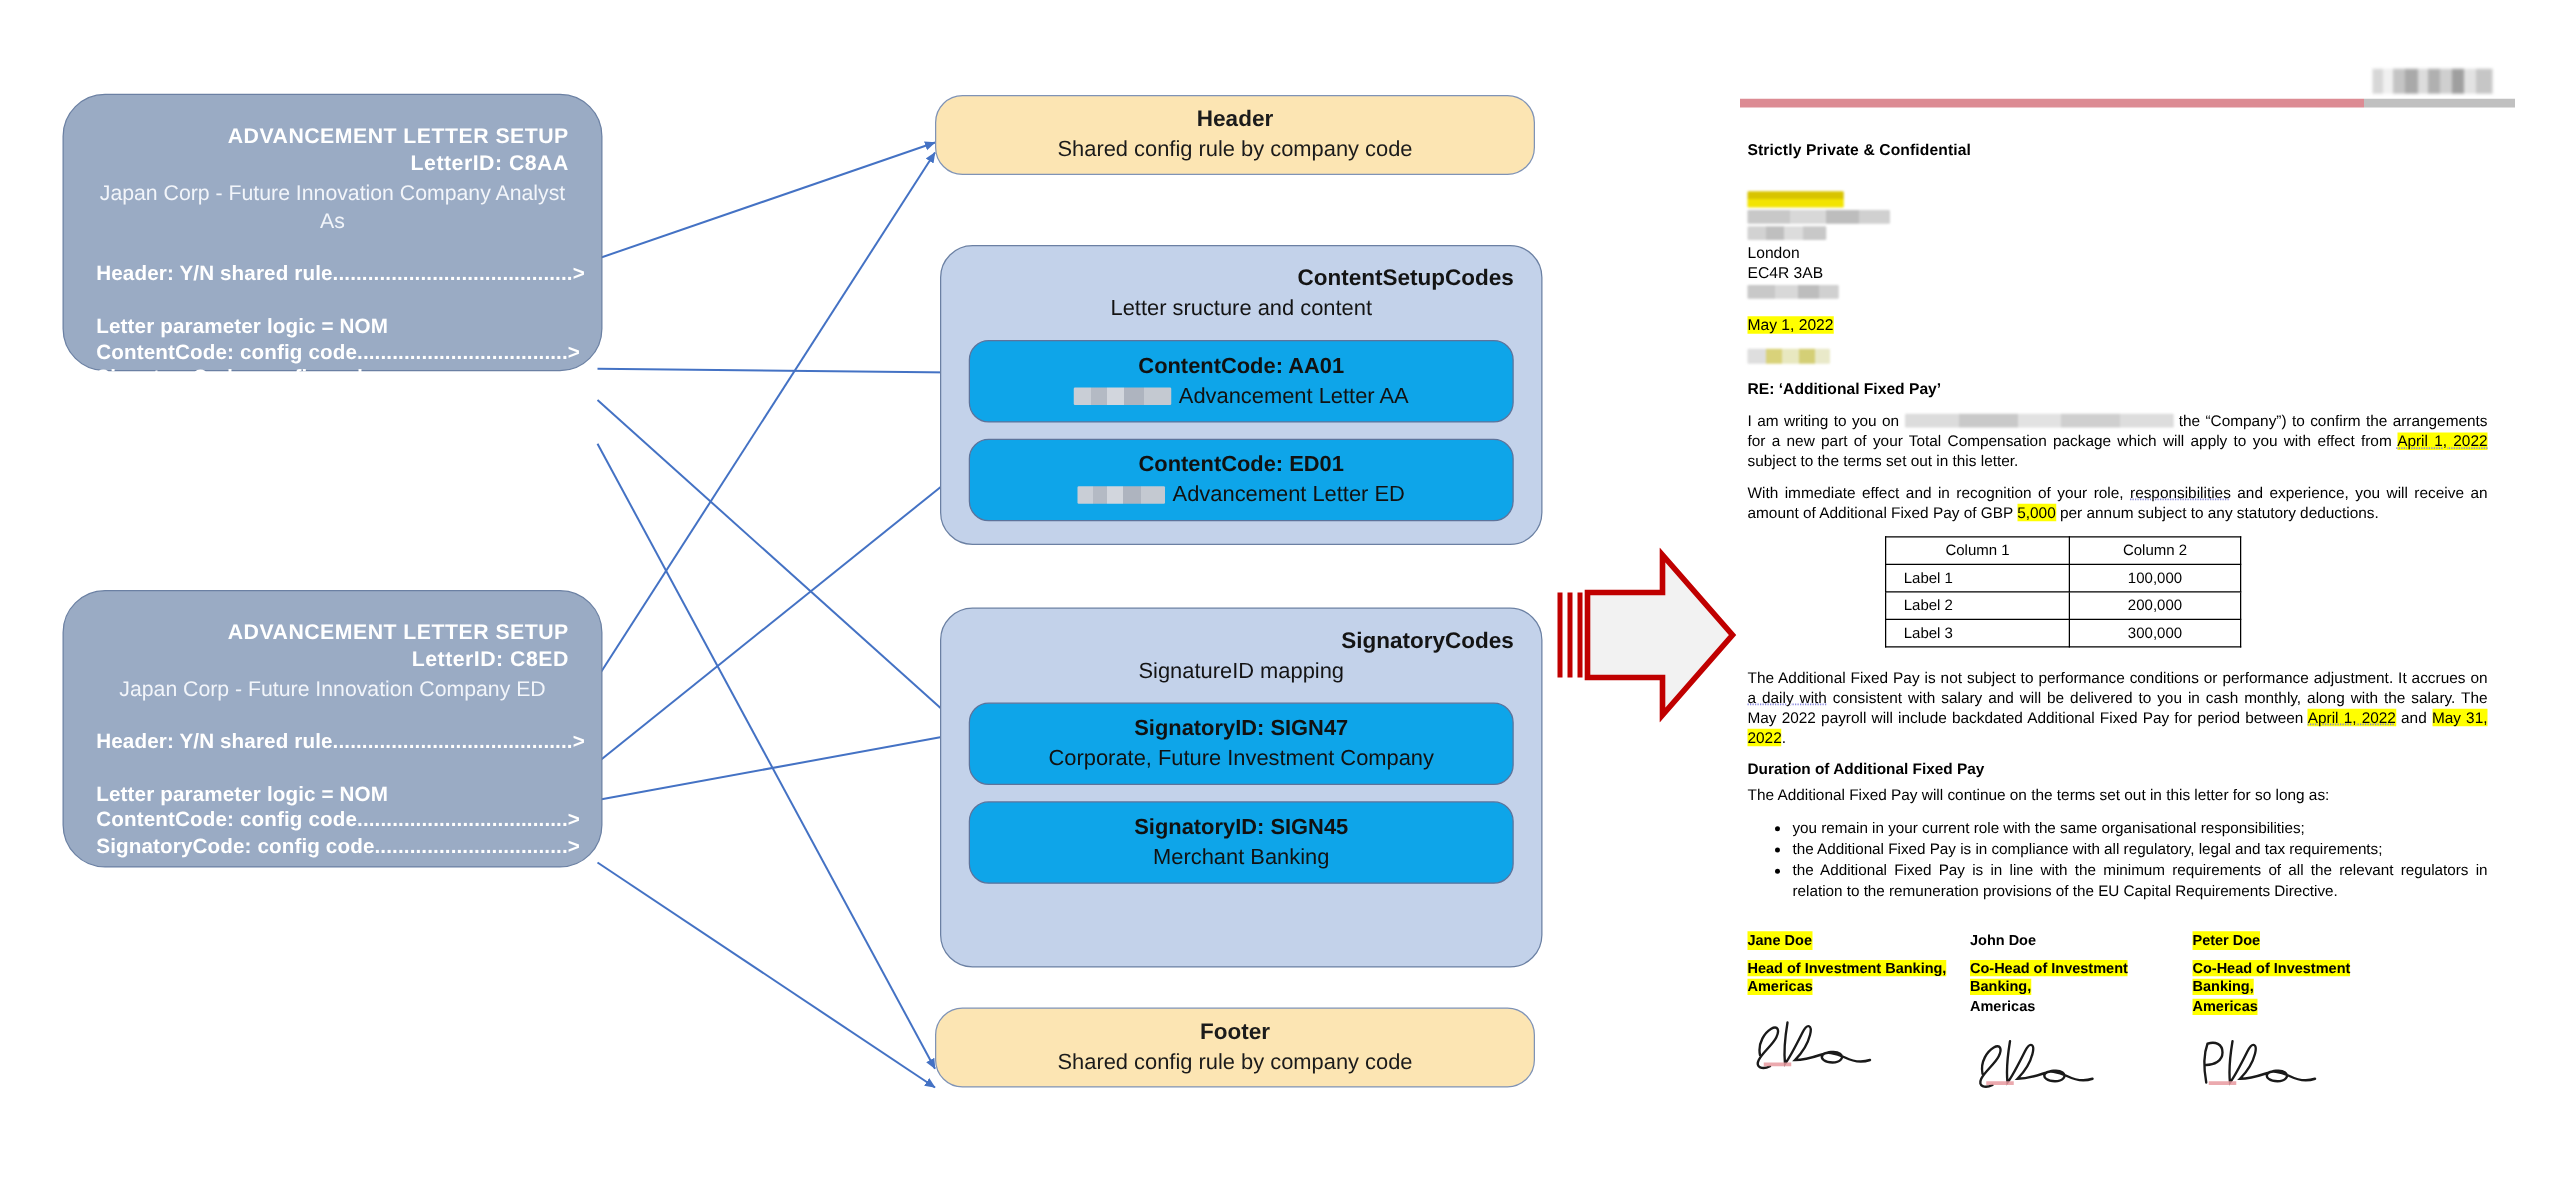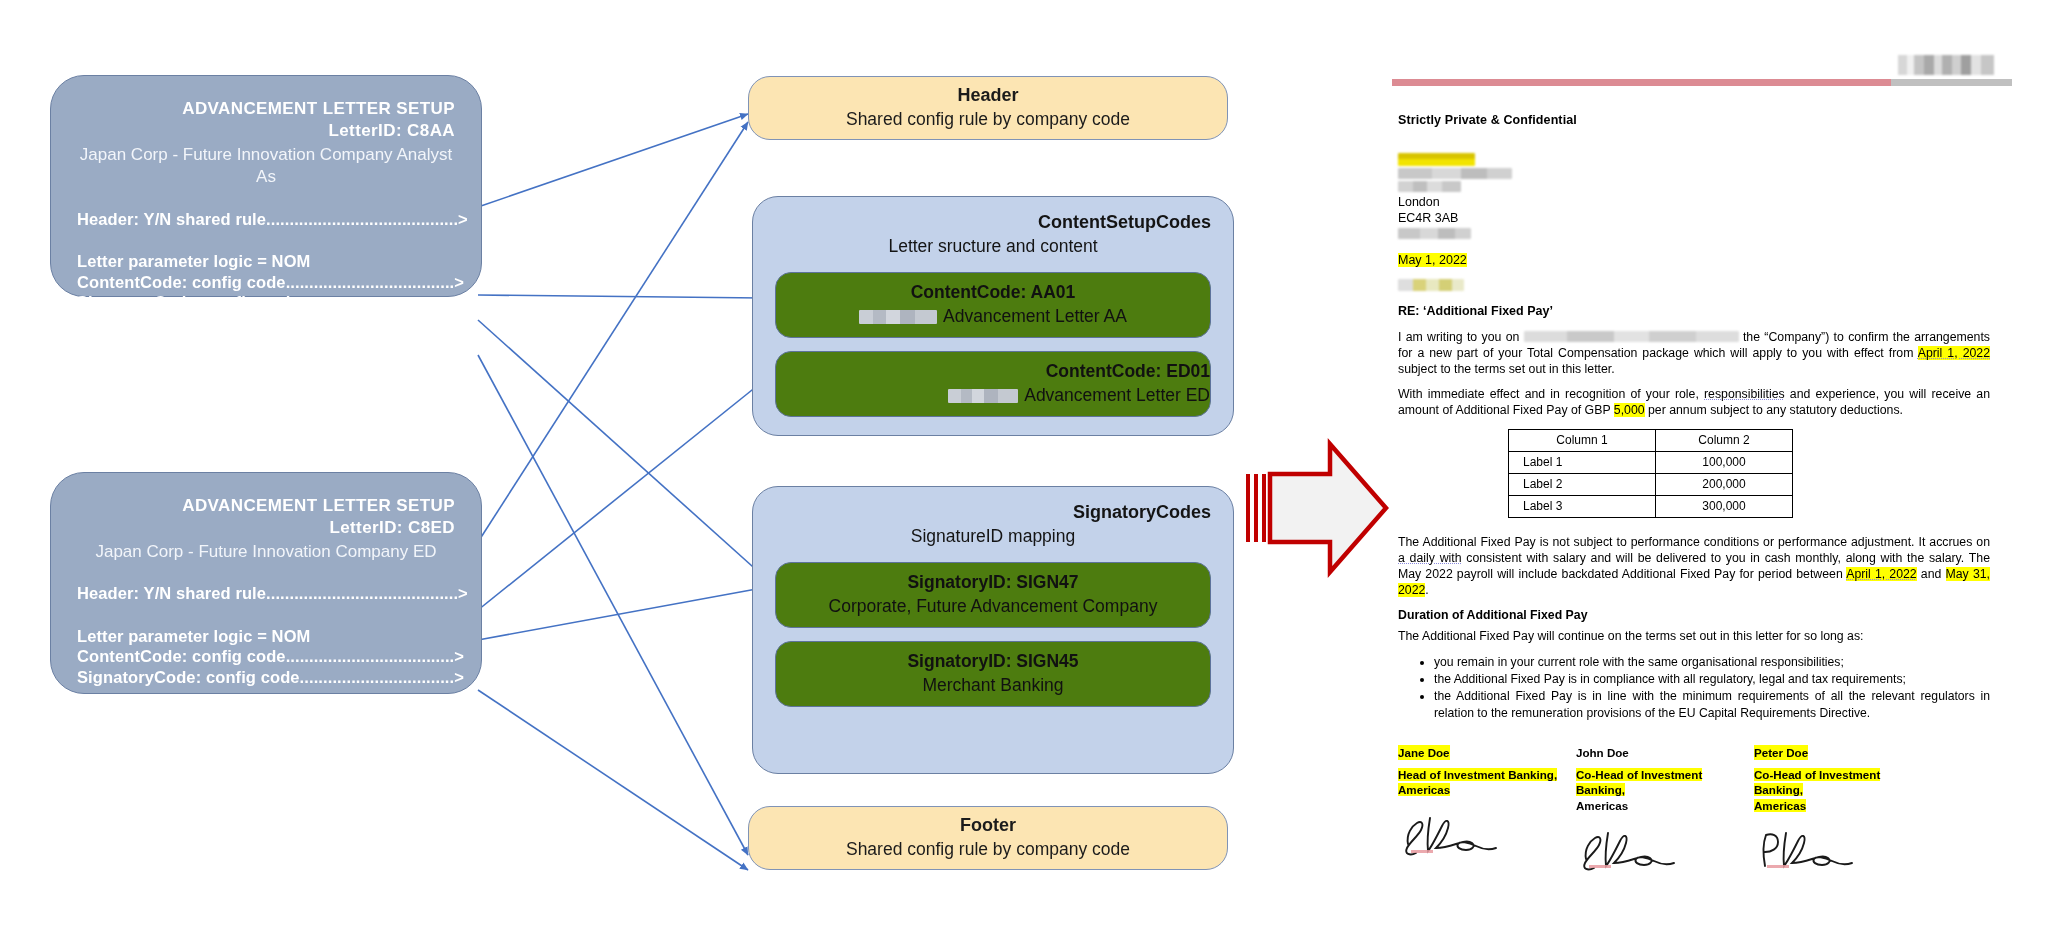--- a/index.html
+++ b/index.html
@@ -52,21 +52,21 @@
   .shared-sub{font-size:17.5px;color:#1b1b1b;line-height:1.35;margin-top:1px;}
 
   .group-box{
     background:#c3d2ea;border:1.6px solid #6b80a3;border-radius:26px;
     padding:14px 22px 20px 22px;
   }
   .group-title{text-align:right;font-weight:bold;font-size:18px;color:#141414;line-height:1.3;}
   .group-sub{text-align:center;font-size:17.5px;color:#141414;line-height:1.35;margin-top:1px;}
 
   .item-box{
-    margin-top:13px;background:#4d7c0f;border:1.4px solid #5d739b;border-radius:16px;
+    margin-top:13px;background:#0ea5e9;border:1.4px solid #5d739b;border-radius:16px;
     display:flex;flex-direction:column;align-items:center;justify-content:center;
     box-sizing:border-box;
   }
   .item-title{font-weight:bold;font-size:17.5px;color:#111;line-height:1.3;}
   .item-sub{font-size:17.5px;color:#111;line-height:1.35;margin-top:1px;
             display:flex;align-items:center;gap:6px;}
   .redact{
     display:inline-block;height:14px;border-radius:1px;
     background:linear-gradient(90deg,#c9ced6 0 18%,#b4bac4 18% 34%,#d2d6dd 34% 52%,#aeb4bf 52% 72%,#c4c9d1 72% 100%);
     filter:blur(.6px);
@@ -196,36 +196,36 @@
     <div class="group-sub">Letter sructure and content</div>
 
     <div class="item-box" style="height:66px;">
       <div class="item-title">ContentCode: AA01</div>
       <div class="item-sub">
         <span class="redact" style="width:78px;"></span>
         <span>Advancement Letter AA</span>
       </div>
     </div>
 
-    <div class="item-box" style="height:66px;align-items:flex-end;">
+    <div class="item-box" style="height:66px;">
       <div class="item-title">ContentCode: ED01</div>
       <div class="item-sub">
         <span class="redact" style="width:70px;"></span>
         <span>Advancement Letter ED</span>
       </div>
     </div>
   </div>
 
   <div class="mid-box group-box" style="left:752px;top:486px;width:482px;height:288px;">
     <div class="group-title">SignatoryCodes</div>
     <div class="group-sub">SignatureID mapping</div>
 
     <div class="item-box" style="height:66px;">
       <div class="item-title">SignatoryID: SIGN47</div>
-      <div class="item-sub">Corporate, Future Advancement Company</div>
+      <div class="item-sub">Corporate, Future Investment Company</div>
     </div>
 
     <div class="item-box" style="height:66px;">
       <div class="item-title">SignatoryID: SIGN45</div>
       <div class="item-sub">Merchant Banking</div>
     </div>
   </div>
 
   <div class="mid-box shared-box" style="left:748px;top:806px;width:480px;height:64px;">
     <div class="shared-title">Footer</div>

